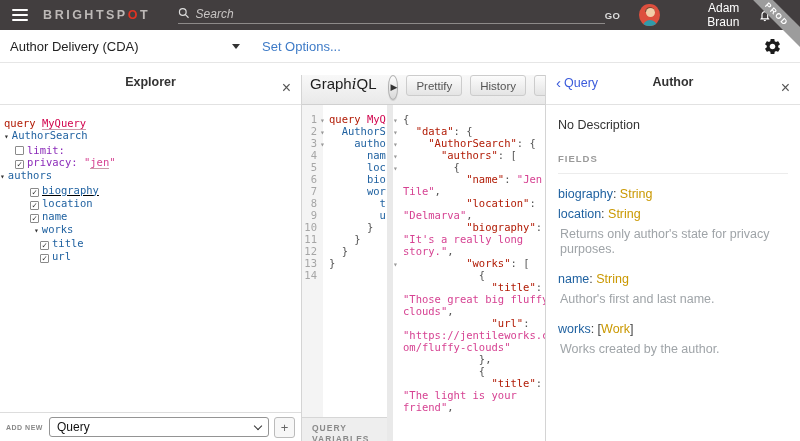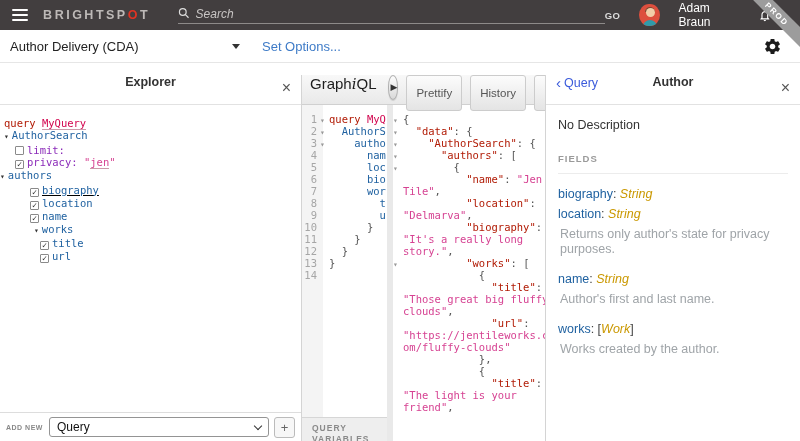--- a/index.html
+++ b/index.html
@@ -9,21 +9,21 @@
 
   
   .topbar{height:30px;background:#423E3F;display:flex;align-items:center;position:relative;}
   .hamburger{width:17px;margin-left:12px;cursor:pointer;}
   .hamburger span{display:block;height:2px;background:#fff;margin:3px 0;border-radius:1px;}
   .logo{margin-left:15px;font-weight:bold;font-size:12.5px;color:#BDB9B7;letter-spacing:2.5px;white-space:nowrap;}
   .logo .o{color:#E03323;}
   .topsearch{display:flex;align-items:flex-start;margin-left:28px;border-bottom:1px solid #8d8a89;width:450px;padding-bottom:2px;}
   .topsearch input{background:transparent;border:0;outline:0;color:#eee;font:12px "Liberation Sans",sans-serif;margin-left:6px;width:100%;}
   .topsearch input::placeholder{color:#c9c6c5;font-style:italic;}
-  .top-right{margin-left:auto;display:flex;align-items:center;gap:19px;padding-right:28px;}
+  .top-right{margin-left:auto;display:flex;align-items:center;gap:19px;padding-right:28px;text-align:right;}
   .go{font-weight:bold;font-size:9.5px;color:#dcdcdc;letter-spacing:.5px;cursor:pointer;}
   .avatar{width:22px;height:22px;border-radius:50%;background:#DD4F3E;position:relative;overflow:hidden;cursor:pointer;}
   .avatar .hair{position:absolute;top:2.5px;left:6px;width:10px;height:5px;border-radius:5px 5px 0 0;background:#7A4A32;}
   .avatar .head{position:absolute;top:4px;left:6.5px;width:9px;height:9px;border-radius:50%;background:#F2CEA9;}
   .avatar .body{position:absolute;bottom:-3px;left:4px;width:14px;height:9px;border-radius:7px 7px 0 0;background:#2F9BAA;}
   .username{color:#fff;font-size:12px;cursor:pointer;}
   .ribbon{position:absolute;top:7px;right:-24px;transform:rotate(45deg);width:94px;text-align:center;
     background:#9c9c9c;color:#fff;font-size:8px;font-weight:bold;letter-spacing:1.5px;padding:2.5px 0;z-index:60;}
 
   
@@ -57,21 +57,21 @@
   .x-plus{width:21px;height:21px;margin-left:5px;border:1px solid #bbb;border-radius:3px;background:#f7f7f7;color:#666;
     font-size:13px;line-height:19px;text-align:center;cursor:pointer;}
 
   
   .gql{width:245px;position:relative;background:#fff;border-left:1px solid #d4d4d4;border-right:1px solid #d4d4d4;overflow:hidden;}
   .gql .p-header{justify-content:flex-start;background:linear-gradient(#f8f8f8,#e9e9e9);border-bottom:1px solid #d0d0d0;padding-left:8px;}
   .gql-logo{font-size:15px;color:#1d1d1d;white-space:nowrap;}
   .gql-logo em{font-family:"DejaVu Serif",serif;font-style:italic;}
   .playbtn{width:25px;height:25px;border-radius:50%;border:1px solid #b0b0b0;background:linear-gradient(#fdfdfd,#d9d9d9);
     box-shadow:0 1px 1px rgba(0,0,0,.15);margin-left:11px;font-size:9px;color:#333;text-align:center;line-height:23px;padding-left:2px;cursor:pointer;}
-  .toolbtn{height:36px;padding:0 9px;font:11.5px "Liberation Sans",sans-serif;color:#555;border-radius:3px;
+  .toolbtn{height:21px;padding:0 9px;font:11.5px "Liberation Sans",sans-serif;color:#555;border-radius:3px;
     border:1px solid #ccc;background:linear-gradient(#fcfcfc,#e4e4e4);margin-left:8px;cursor:pointer;flex:none;}
   .toolbtn.clipped{width:46px;}
   .gql-body{position:absolute;top:30px;left:0;right:0;bottom:0;}
   .ed-area{position:absolute;left:0;top:0;bottom:0;width:85px;overflow:hidden;padding-top:8px;}
   .ed-gutter-bg{position:absolute;left:0;top:0;bottom:0;width:21px;background:#f4f4f4;}
   .ed-line,.res-line{position:relative;line-height:12.9px;white-space:pre;font:10.5px "DejaVu Sans Mono",monospace;}
   .ln{display:inline-block;width:18px;text-align:right;color:#a6a6a6;padding-right:3px;}
   .fold{display:inline-block;width:9px;color:#999;font-size:8px;}
   .res-line .fold{width:10px;}
   .vdivider{position:absolute;left:85px;top:0;bottom:0;width:6px;background:#e9e9e9;}
@@ -87,21 +87,21 @@
   .d-search{height:29px;border-bottom:1px solid #ececec;display:flex;align-items:center;padding:0 11px;gap:7px;}
   .d-search input{border:0;outline:0;flex:1;font-size:12.5px;color:#333;background:transparent;}
   .d-search input::placeholder{color:#b8b8b8;}
   .d-body{padding:0 12px;}
   .nodesc{font-size:12.5px;color:#333;margin-top:13px;}
   .fields-label{margin-top:21px;font-weight:bold;font-size:9.5px;color:#9a9a9a;letter-spacing:1px;
     padding-bottom:9px;border-bottom:1px solid #ececec;margin-bottom:13px;}
   .f-row{margin-bottom:5px;line-height:15px;font-size:12.5px;}
   .f-name{color:#1F61A0;cursor:pointer;}
   .f-colon{color:#444;}
-  .f-type{color:#CA9800;cursor:pointer;font-style:italic;}
+  .f-type{color:#CA9800;cursor:pointer;}
   .f-desc{color:#9FA4A8;font-size:12.5px;line-height:15px;margin:2px 0 15px 2px;}
 </style>
 </head>
 <body>
 
 <div class="screen">
 
   <header class="topbar">
     <div class="hamburger">
         <span></span>

